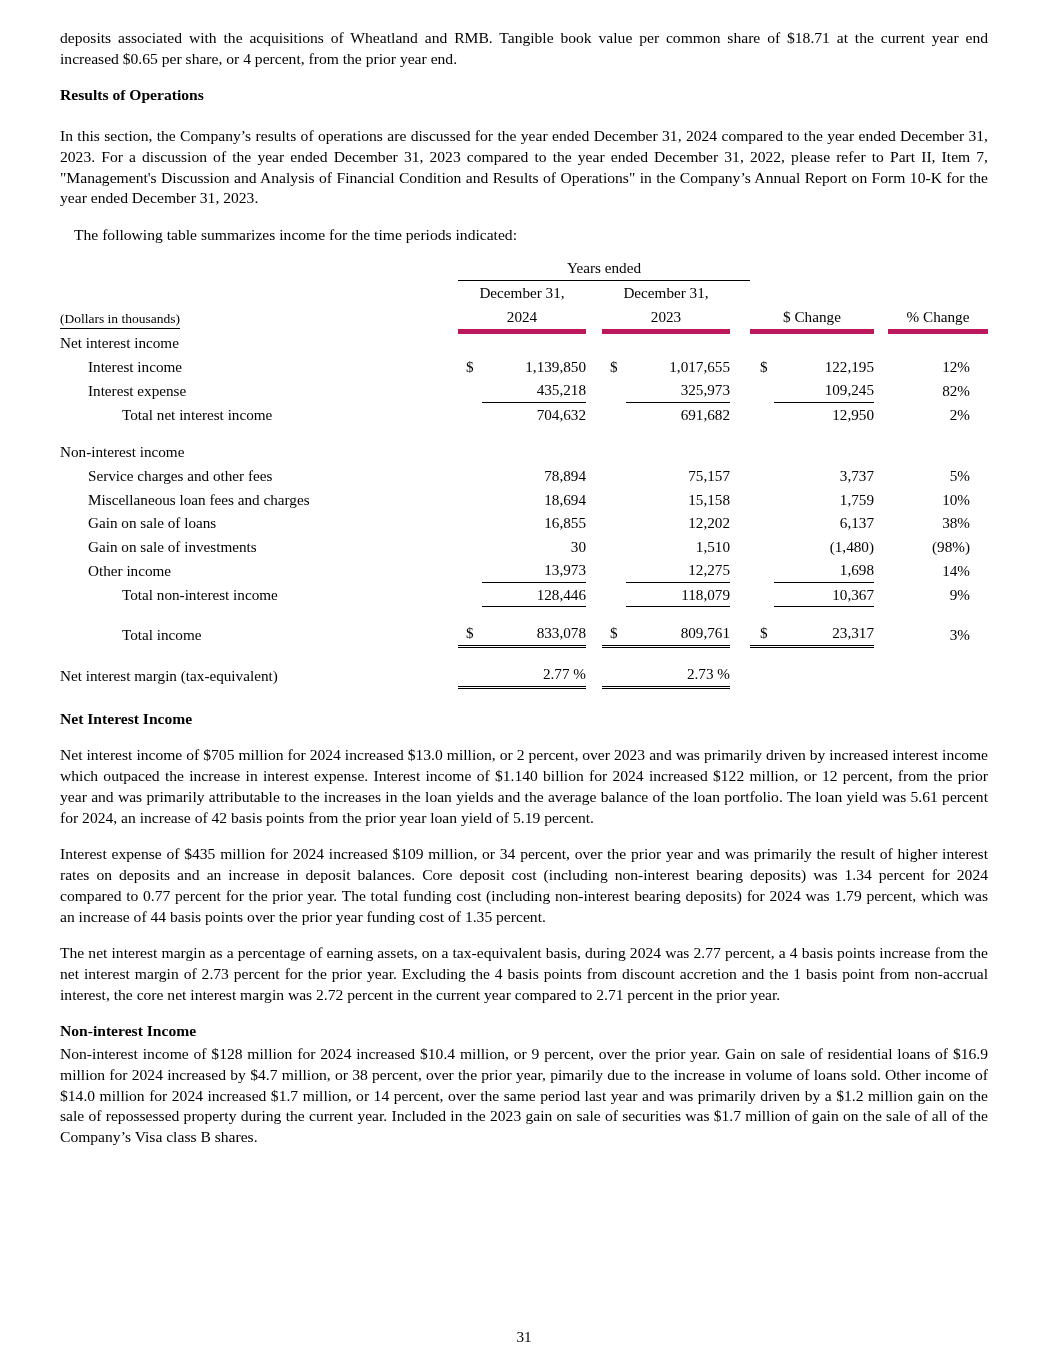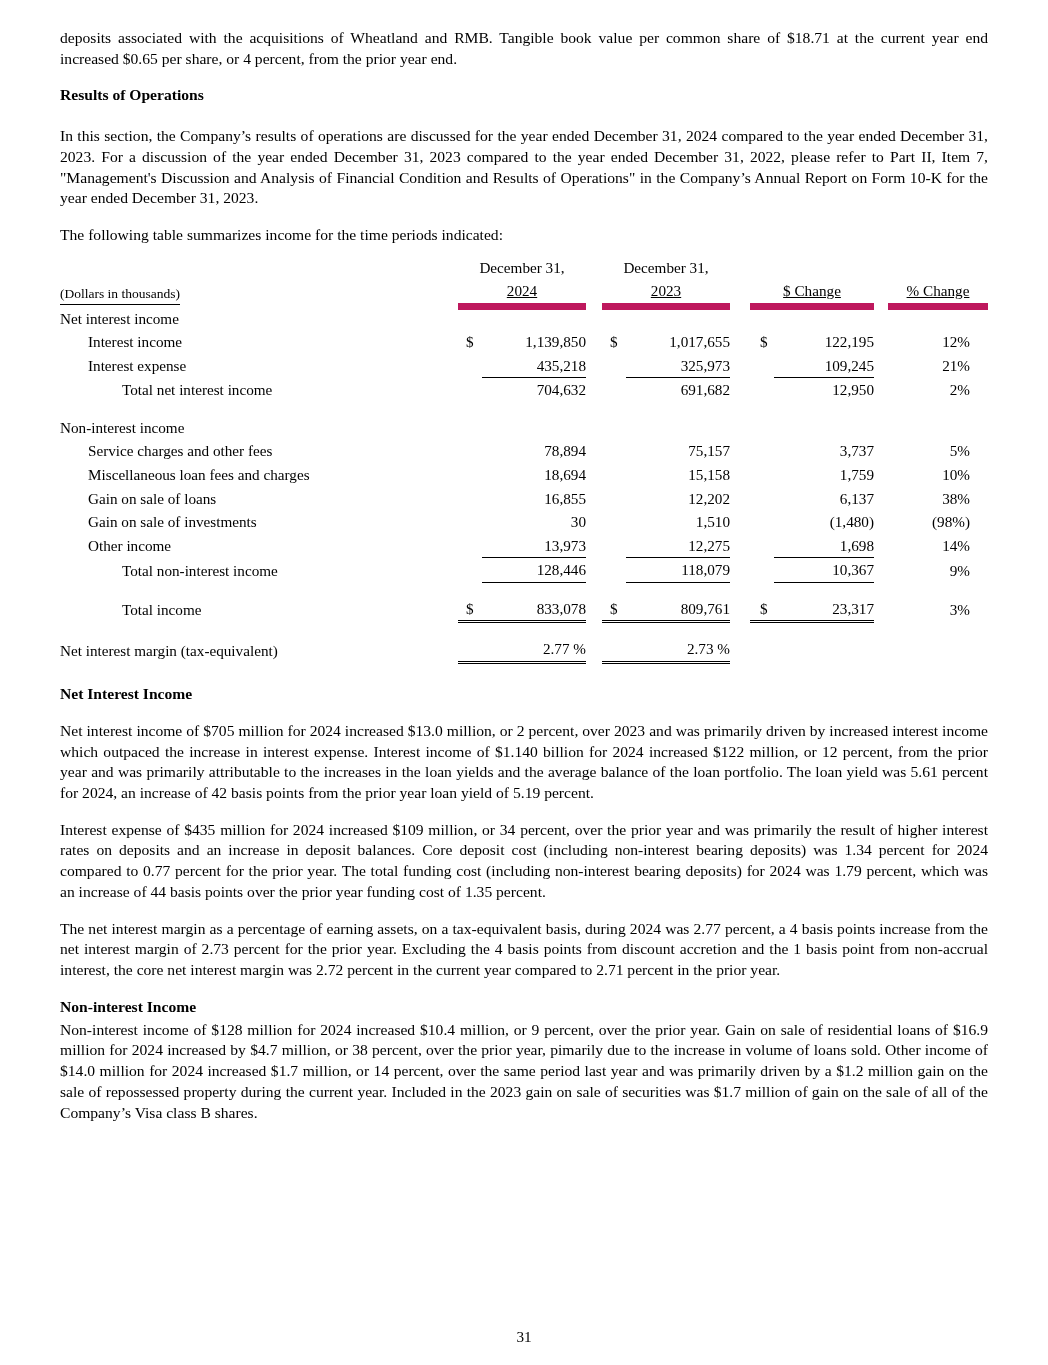--- a/index.html
+++ b/index.html
@@ -33,21 +33,21 @@
     font-weight: bold;
     margin: 0 0 2px 0;
     font-size: 15.6px;
   }
   .heading-spaced {
     font-weight: bold;
     margin: 20px 0 16px 0;
     font-size: 15.6px;
   }
   .sub-lead {
-    margin: 0 0 10px 0;
+    margin: 0 0 10px 14px;
   }
   
   table.fin {
     border-collapse: collapse;
     width: 928px;
     margin: 6px 0 10px 0;
     table-layout: fixed;
   }
   table.fin td {
     font-size: 15.2px;
@@ -67,21 +67,21 @@
   .c-gap3  { width: 14px; }
   .c-pct   { width: 100px; text-align: right; padding-right: 18px !important; }
 
   .indent1 { padding-left: 28px !important; }
   .indent2 { padding-left: 62px !important; }
 
   .rule-top-years {
     border-bottom: 1px solid #000;
   }
   .hdr-center { text-align: center; font-size: 15.2px; }
-  .under { border-bottom: 7px solid #be185d; text-decoration: underline; }
+  .under { border-bottom: 5px solid #be185d; }
   .num-under { border-bottom: 1px solid #000; }
   .num-dbl {
     border-bottom: 3px double #000;
   }
   .dollars-note {
     font-size: 13.5px;
     border-bottom: 1px solid #000;
     display: inline-block;
     padding-bottom: 0px;
   }
@@ -117,20 +117,25 @@
       <col class="c-sym2">
         <col class="c-num2">
         <col class="c-gap2">
       <col class="c-sym3">
         <col class="c-num3">
         <col class="c-gap3">
         <col class="c-pct">
     </colgroup>
 
     <tbody>
+        <tr>
+      <td></td>
+      <td colspan="6" class="hdr-center rule-top-years" style="padding-bottom:2px;">Years ended</td>
+      <td colspan="4"></td>
+    </tr>
 
     <tr>
       <td></td>
       <td colspan="2" class="hdr-center">December 31,</td>
       <td></td>
       <td colspan="2" class="hdr-center">December 31,</td>
       <td></td>
       <td colspan="2" class="hdr-center"></td>
       <td></td>
       <td class="hdr-center"></td>
@@ -172,21 +177,21 @@
       <td class="indent1">Interest expense</td>
       <td class="c-sym"></td>
       <td class="c-num num-under">435,218</td>
       <td></td>
       <td class="c-sym2"></td>
       <td class="c-num2 num-under">325,973</td>
       <td></td>
       <td class="c-sym3"></td>
       <td class="c-num3 num-under">109,245</td>
       <td></td>
-      <td class="c-pct">21%</td>
+      <td class="c-pct">82%</td>
     </tr>
 
     <tr>
       <td class="indent2">Total net interest income</td>
       <td class="c-sym"></td>
       <td class="c-num">704,632</td>
       <td></td>
       <td class="c-sym2"></td>
       <td class="c-num2">691,682</td>
       <td></td>

